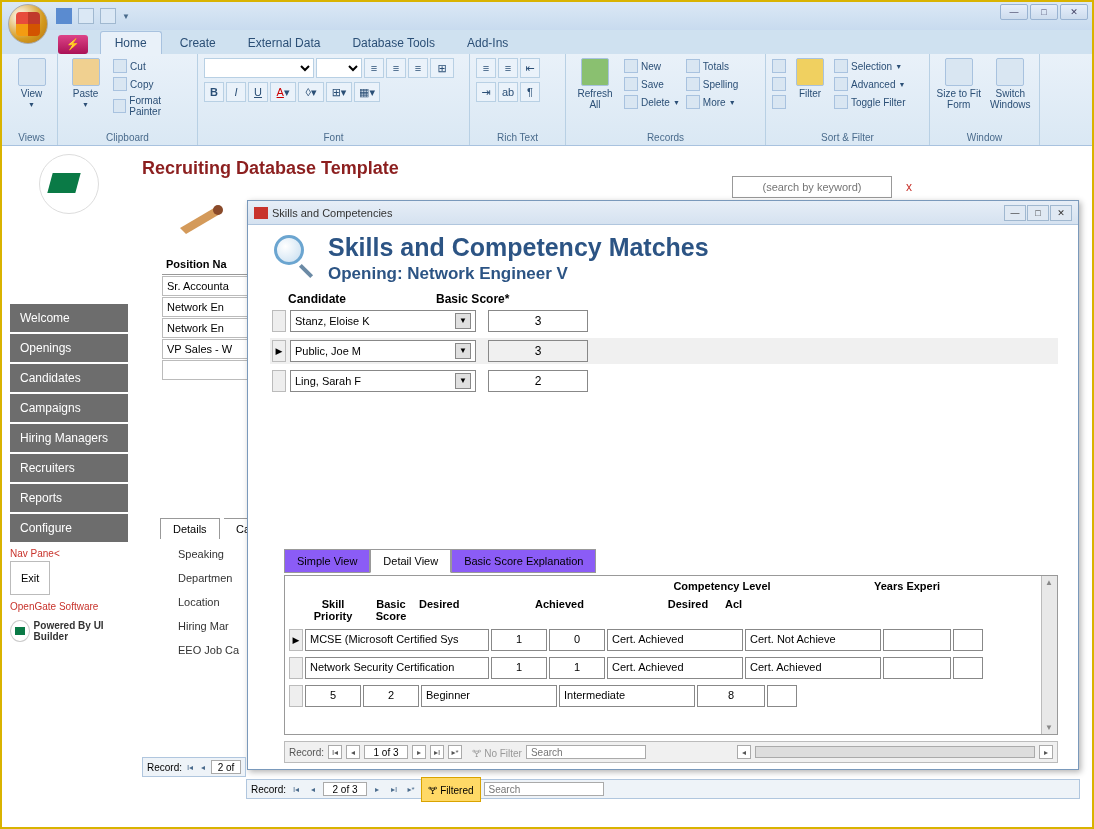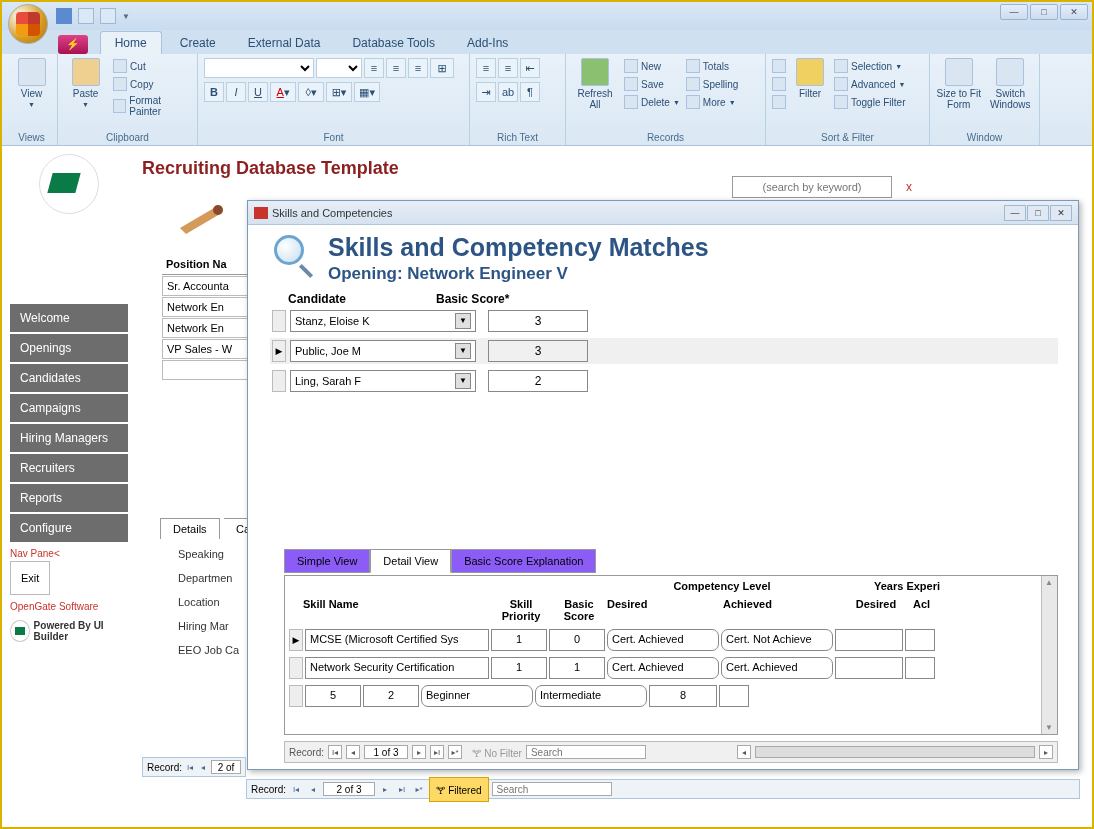--- a/index.html
+++ b/index.html
@@ -109,35 +109,35 @@
 .sk-col-score { width: 56px; text-align: center; }
 .sk-col-des { width: 116px; }
 .sk-col-ach { width: 116px; }
 .sk-col-yd { width: 74px; text-align:center; }
 .sk-col-ya { width: 40px; }
 .skill-row { display: flex; align-items: center; padding: 3px 4px 3px 4px; }
 .skill-row .srm { width: 14px; height: 22px; border: 1px solid #bbb; background: #eee; font-size:9px; display:flex; align-items:center; justify-content:center; }
 .sk-cell { border: 1px solid #888; height: 22px; font-size: 11px; padding: 3px 4px; background: #fff; }
 .sk-name { width: 184px; }
 .sk-num { width: 56px; text-align: center; }
-.sk-txt { width: 112px; border-radius: 7px; }
+.sk-txt { width: 136px; }
 .sk-yr { width: 68px; text-align:center; }
 .scroll-v { position: absolute; right: 0; top: 0; bottom: 0; width: 16px; background: #e8e8e8; border-left: 1px solid #bbb; }
 .scroll-v::before { content:'▲'; position:absolute; top:2px; left:3px; font-size:8px; color:#888; }
 .scroll-v::after { content:'▼'; position:absolute; bottom:2px; left:3px; font-size:8px; color:#888; }
 
 
 .recnav { position: absolute; bottom: 6px; left: 36px; right: 20px; height: 22px; border: 1px solid #bbb; background: #f0f0f0; display: flex; align-items: center; font-size: 10px; color: #555; padding: 0 4px; gap: 4px; }
 .recnav .rn-btn { width: 14px; height: 14px; border: 1px solid #aaa; background: #fff; font-size: 8px; display:flex; align-items:center; justify-content:center; }
 .recnav input { width: 44px; height: 14px; font-size: 10px; border: 1px solid #aaa; text-align:center; }
 
 
 .outer-recnav { position: absolute; height: 20px; background: #eef3f8; border: 1px solid #b0c6de; display: flex; align-items: center; font-size: 10px; gap: 3px; padding: 0 4px; }
 .outer-recnav .rn-btn { width: 14px; height: 14px; font-size:8px; display:flex; align-items:center; justify-content:center; color:#4a6b8c; }
-.outer-recnav input { width: 52px; height: 14px; font-size: 10px; border: 1px solid #aaa; text-align:center; }
+.outer-recnav input { width: 44px; height: 14px; font-size: 10px; border: 1px solid #aaa; text-align:center; }
 .filter-badge { background: #ffd966; padding: 1px 6px; border: 1px solid #d9a300; }
 </style>
 </head>
 <body>
 
 <div class="titlebar">
   <div class="office-btn">
       <div class="inner"></div>
     </div>
   <div class="qat" style="margin-left:48px">
@@ -444,21 +444,20 @@
         <div class="subtab">Basic Score Explanation</div>
       </div>
 
       <div class="skills-box">
         <div class="skills-superhdr">
           <div class="sh-spacer"></div>
           <div class="sh-comp">Competency Level</div>
           <div class="sh-yrs">Years Experi</div>
         </div>
         <div class="skills-hdr">
-          <div class="sk-col-name">Skill Name</div>
           <div class="sk-col-pri">Skill Priority</div>
           <div class="sk-col-score">Basic Score</div>
           <div class="sk-col-des">Desired</div>
           <div class="sk-col-ach">Achieved</div>
           <div class="sk-col-yd">Desired</div>
           <div class="sk-col-ya">Acl</div>
         </div>
         <div id="skillrows">
             <div class="skill-row">
               <div class="srm">▶</div>

